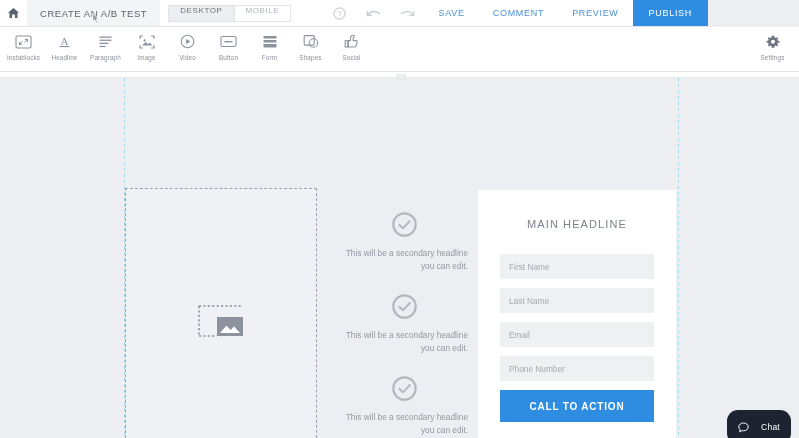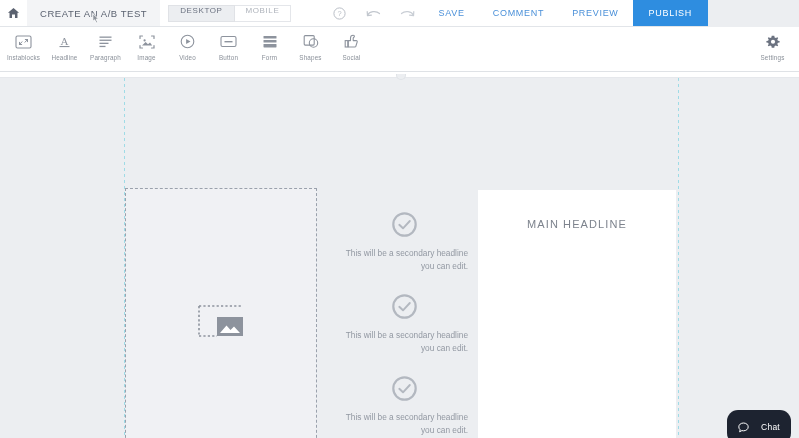--- a/index.html
+++ b/index.html
@@ -381,20 +381,27 @@
             <circle cx="12.5" cy="12.5" r="11.2" fill="none" stroke="#b3b8c0" stroke-width="2.2"></circle>
             <path d="M7.3 12.8 L11 16.3 L17.8 9" fill="none" stroke="#b3b8c0" stroke-width="1.9" stroke-linecap="round" stroke-linejoin="round"></path>
           </svg>
         </div>
         <div class="feat-txt">This will be a secondary headline you can edit.</div>
       </div>
     </div>
 
     <div class="formcard">
       <div class="form-title">MAIN HEADLINE</div>
+      <div class="fields">
+        <div class="field">First Name</div>
+        <div class="field">Last Name</div>
+        <div class="field">Email</div>
+        <div class="field">Phone Number</div>
+        <div class="cta">CALL TO ACTION</div>
+      </div>
     </div>
 
   </div>
 
   <div class="chat">
     <svg width="11" height="11" viewBox="0 0 11 11">
       <path d="M5.5 1 C8.2 1 10.2 2.7 10.2 4.9 C10.2 7.1 8.2 8.8 5.5 8.8 C4.9 8.8 4.4 8.75 3.9 8.6 L1.6 9.8 L2.2 7.8 C1.35 7.05 0.8 6.05 0.8 4.9 C0.8 2.7 2.8 1 5.5 1 Z" fill="none" stroke="#ffffff" stroke-width="1"></path>
     </svg>
     <span class="chat-lbl">Chat</span>
   </div>

